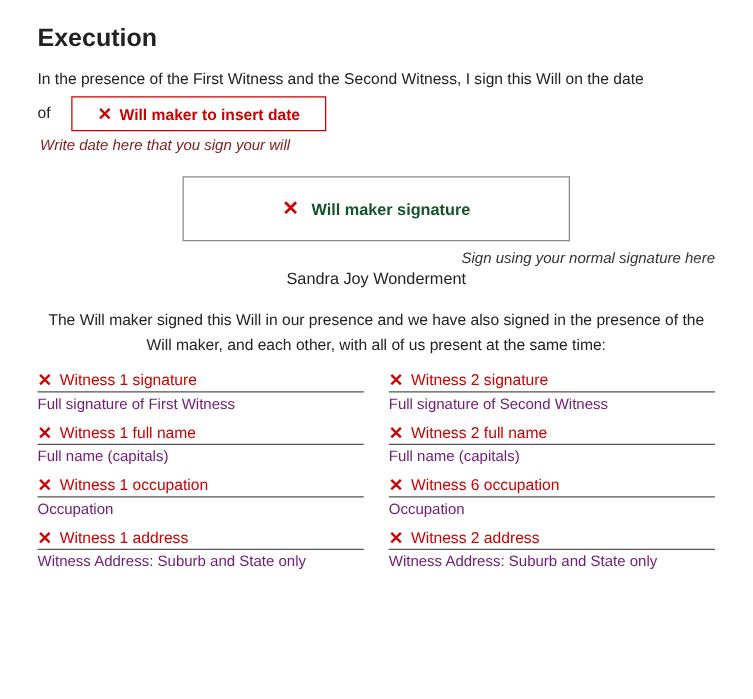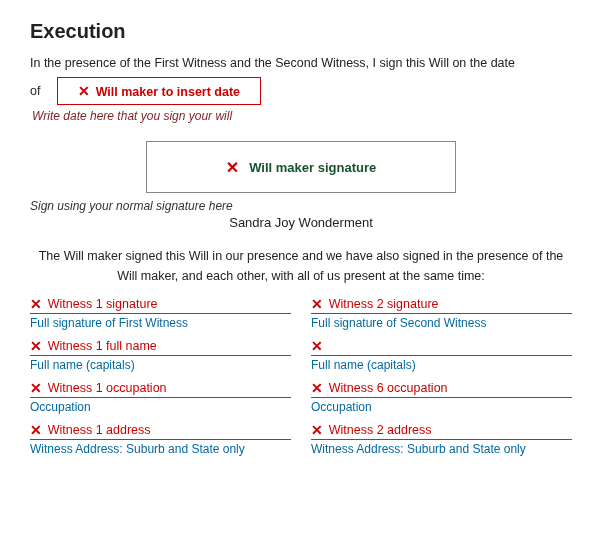--- a/index.html
+++ b/index.html
@@ -65,21 +65,21 @@
       font-weight: bold;
       font-size: 16px;
       margin-right: 10px;
     }
     .sig-box-label {
       color: #14532d;
       font-weight: bold;
       font-size: 13px;
     }
     .sign-hint {
-      text-align: left;
+      text-align: right;
       font-style: italic;
       font-size: 12px;
       color: #333;
       margin-top: 4px;
     }
     .sign-name {
       text-align: center;
       font-size: 13px;
       margin-top: 2px;
     }
@@ -117,21 +117,21 @@
       font-size: 12.5px;
     }
     .field-underline {
       border-bottom: 1px solid #555;
       margin-bottom: 2px;
       width: 100%;
       height: 2px;
     }
     .field-caption {
       font-size: 12px;
-      color: #0369a1;
+      color: #701a75;
       margin-bottom: 8px;
     }
   </style>
 </head>
 <body>
 
 <h1>Execution</h1>
 
 <div class="intro-text">In  the  presence  of  the  First  Witness  and  the  Second  Witness,  I  sign  this  Will  on  the  date</div>
 <div class="intro-text">
@@ -201,20 +201,21 @@
         <span class="x-mark">✕</span>
         <span class="field-name">Witness 2 signature</span>
       </div>
       <div class="field-underline"></div>
       <div class="field-caption">Full signature of Second Witness</div>
     </div>
 
     <div class="field-row">
       <div class="field-label-row">
         <span class="x-mark">✕</span>
+        <span class="field-name">Witness 2 full name</span>
       </div>
       <div class="field-underline"></div>
       <div class="field-caption">Full name (capitals)</div>
     </div>
 
     <div class="field-row">
       <div class="field-label-row">
         <span class="x-mark">✕</span>
         <span class="field-name">Witness 6 occupation</span>
       </div>

